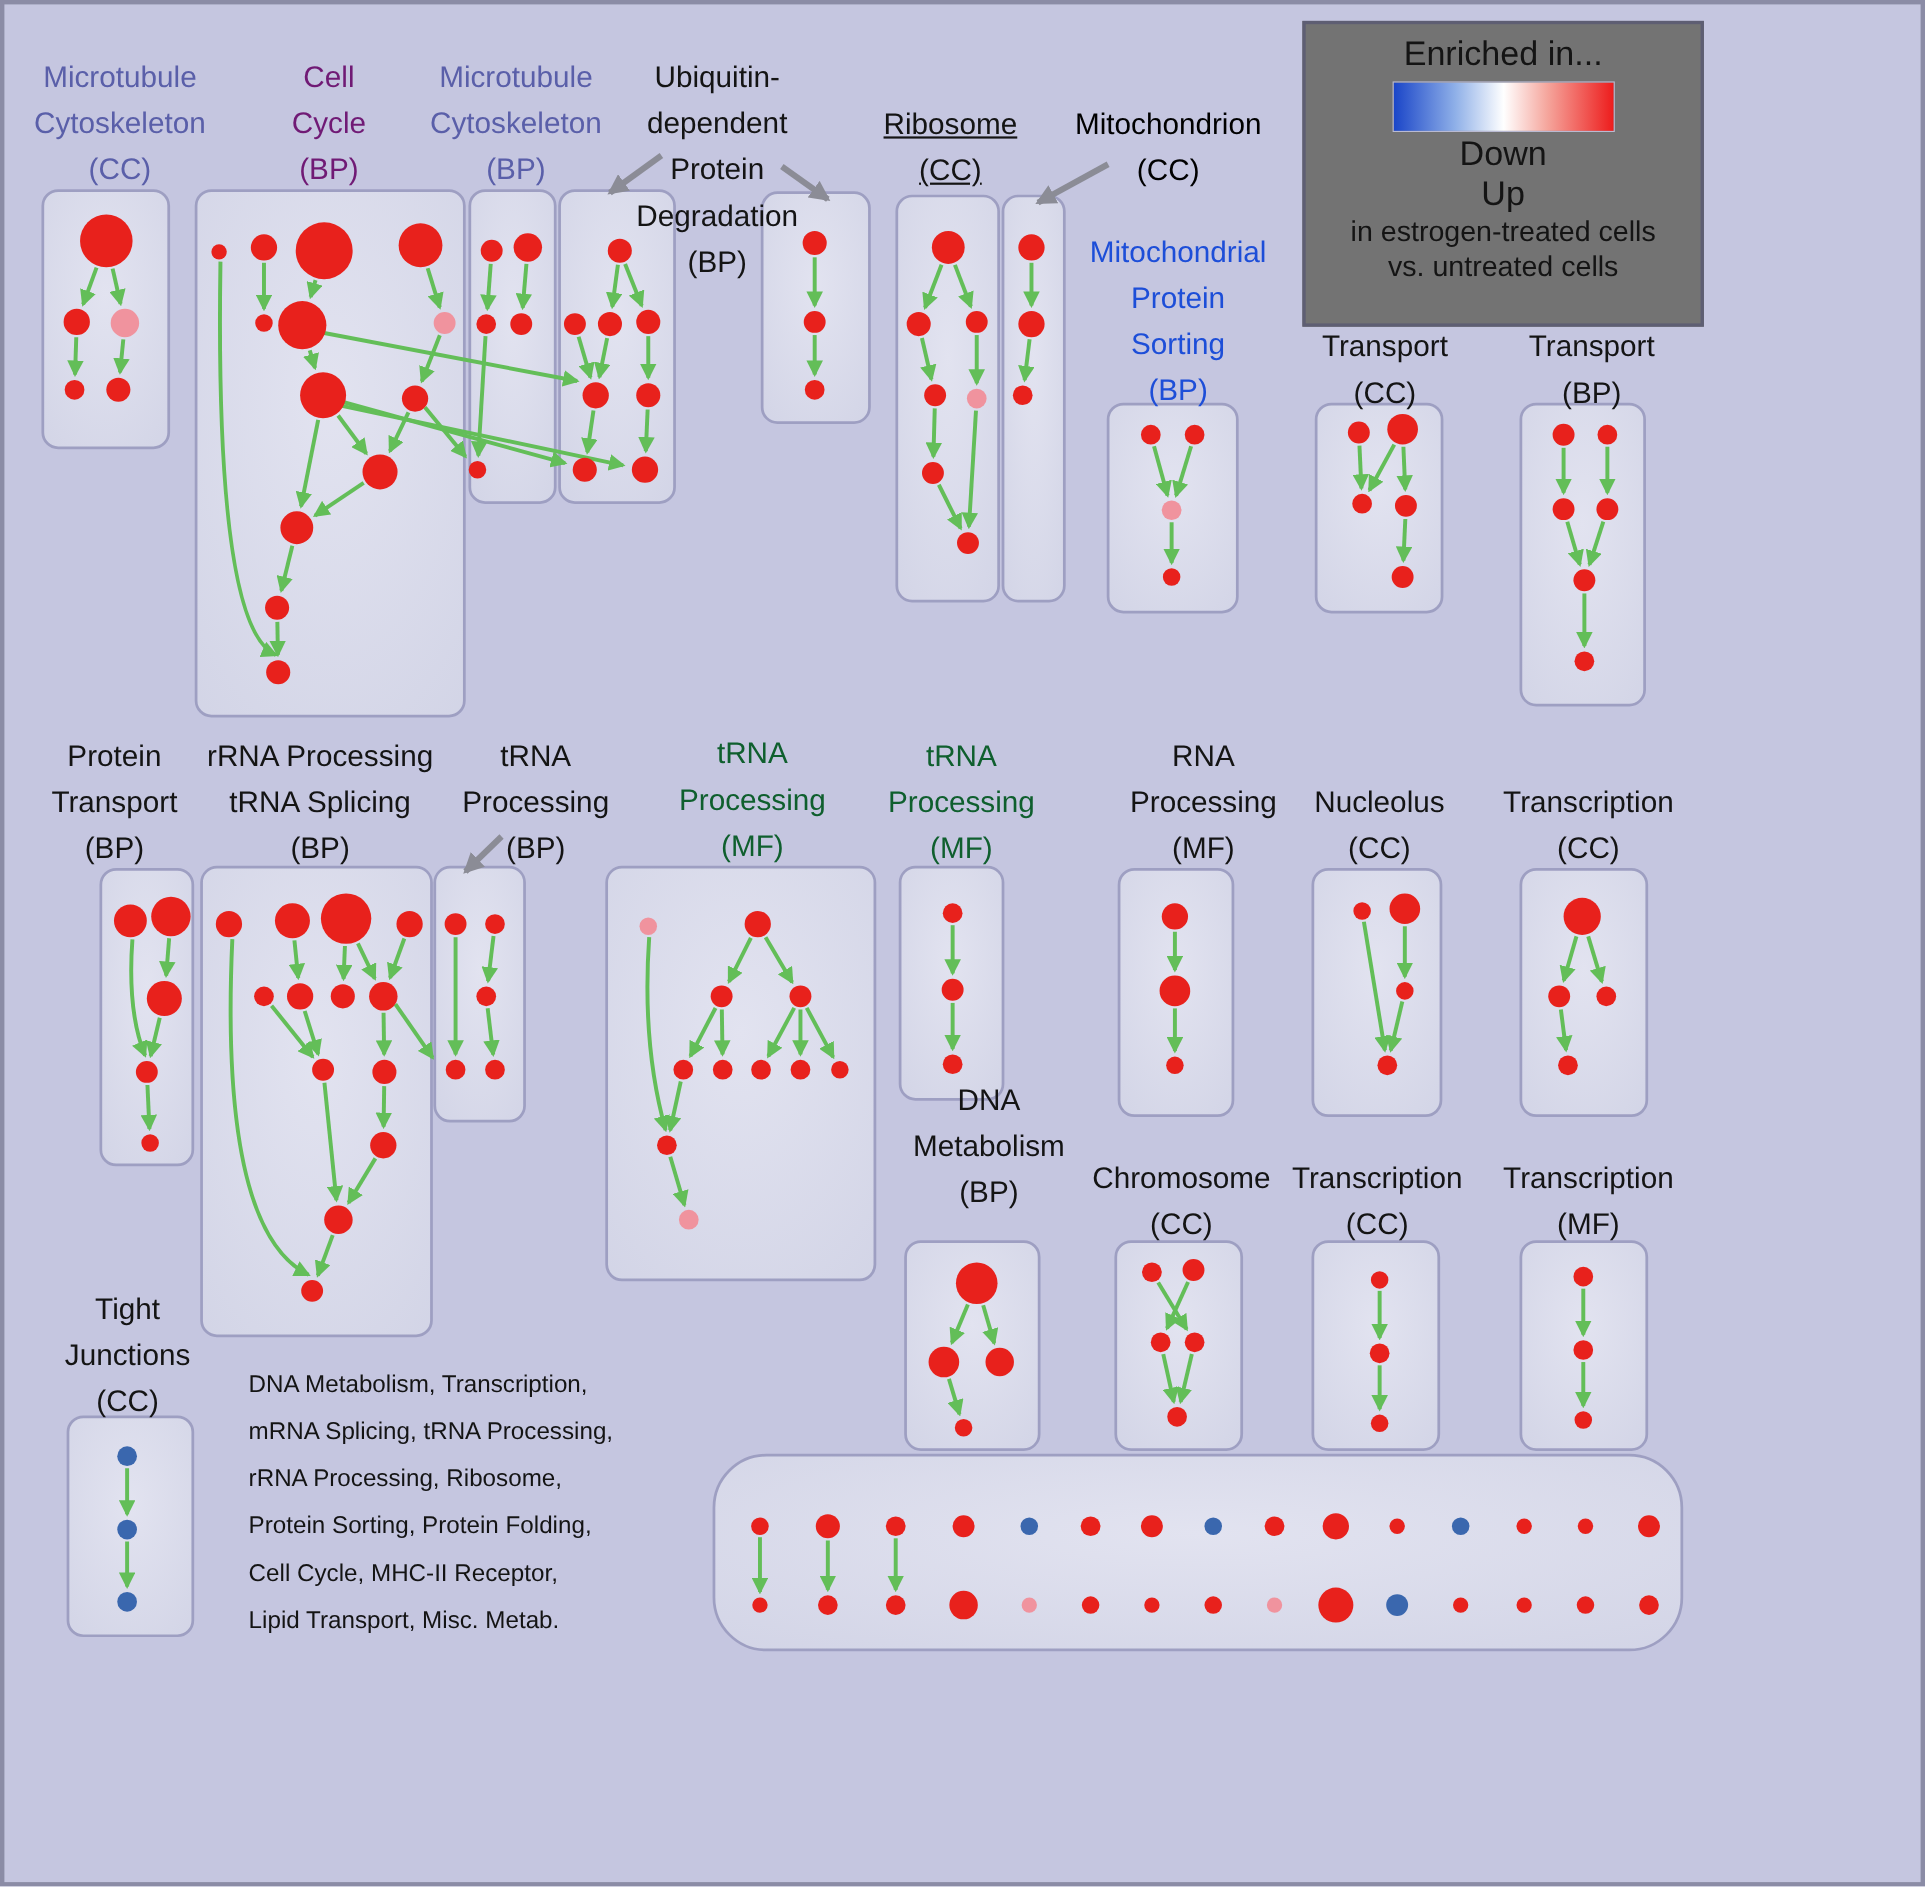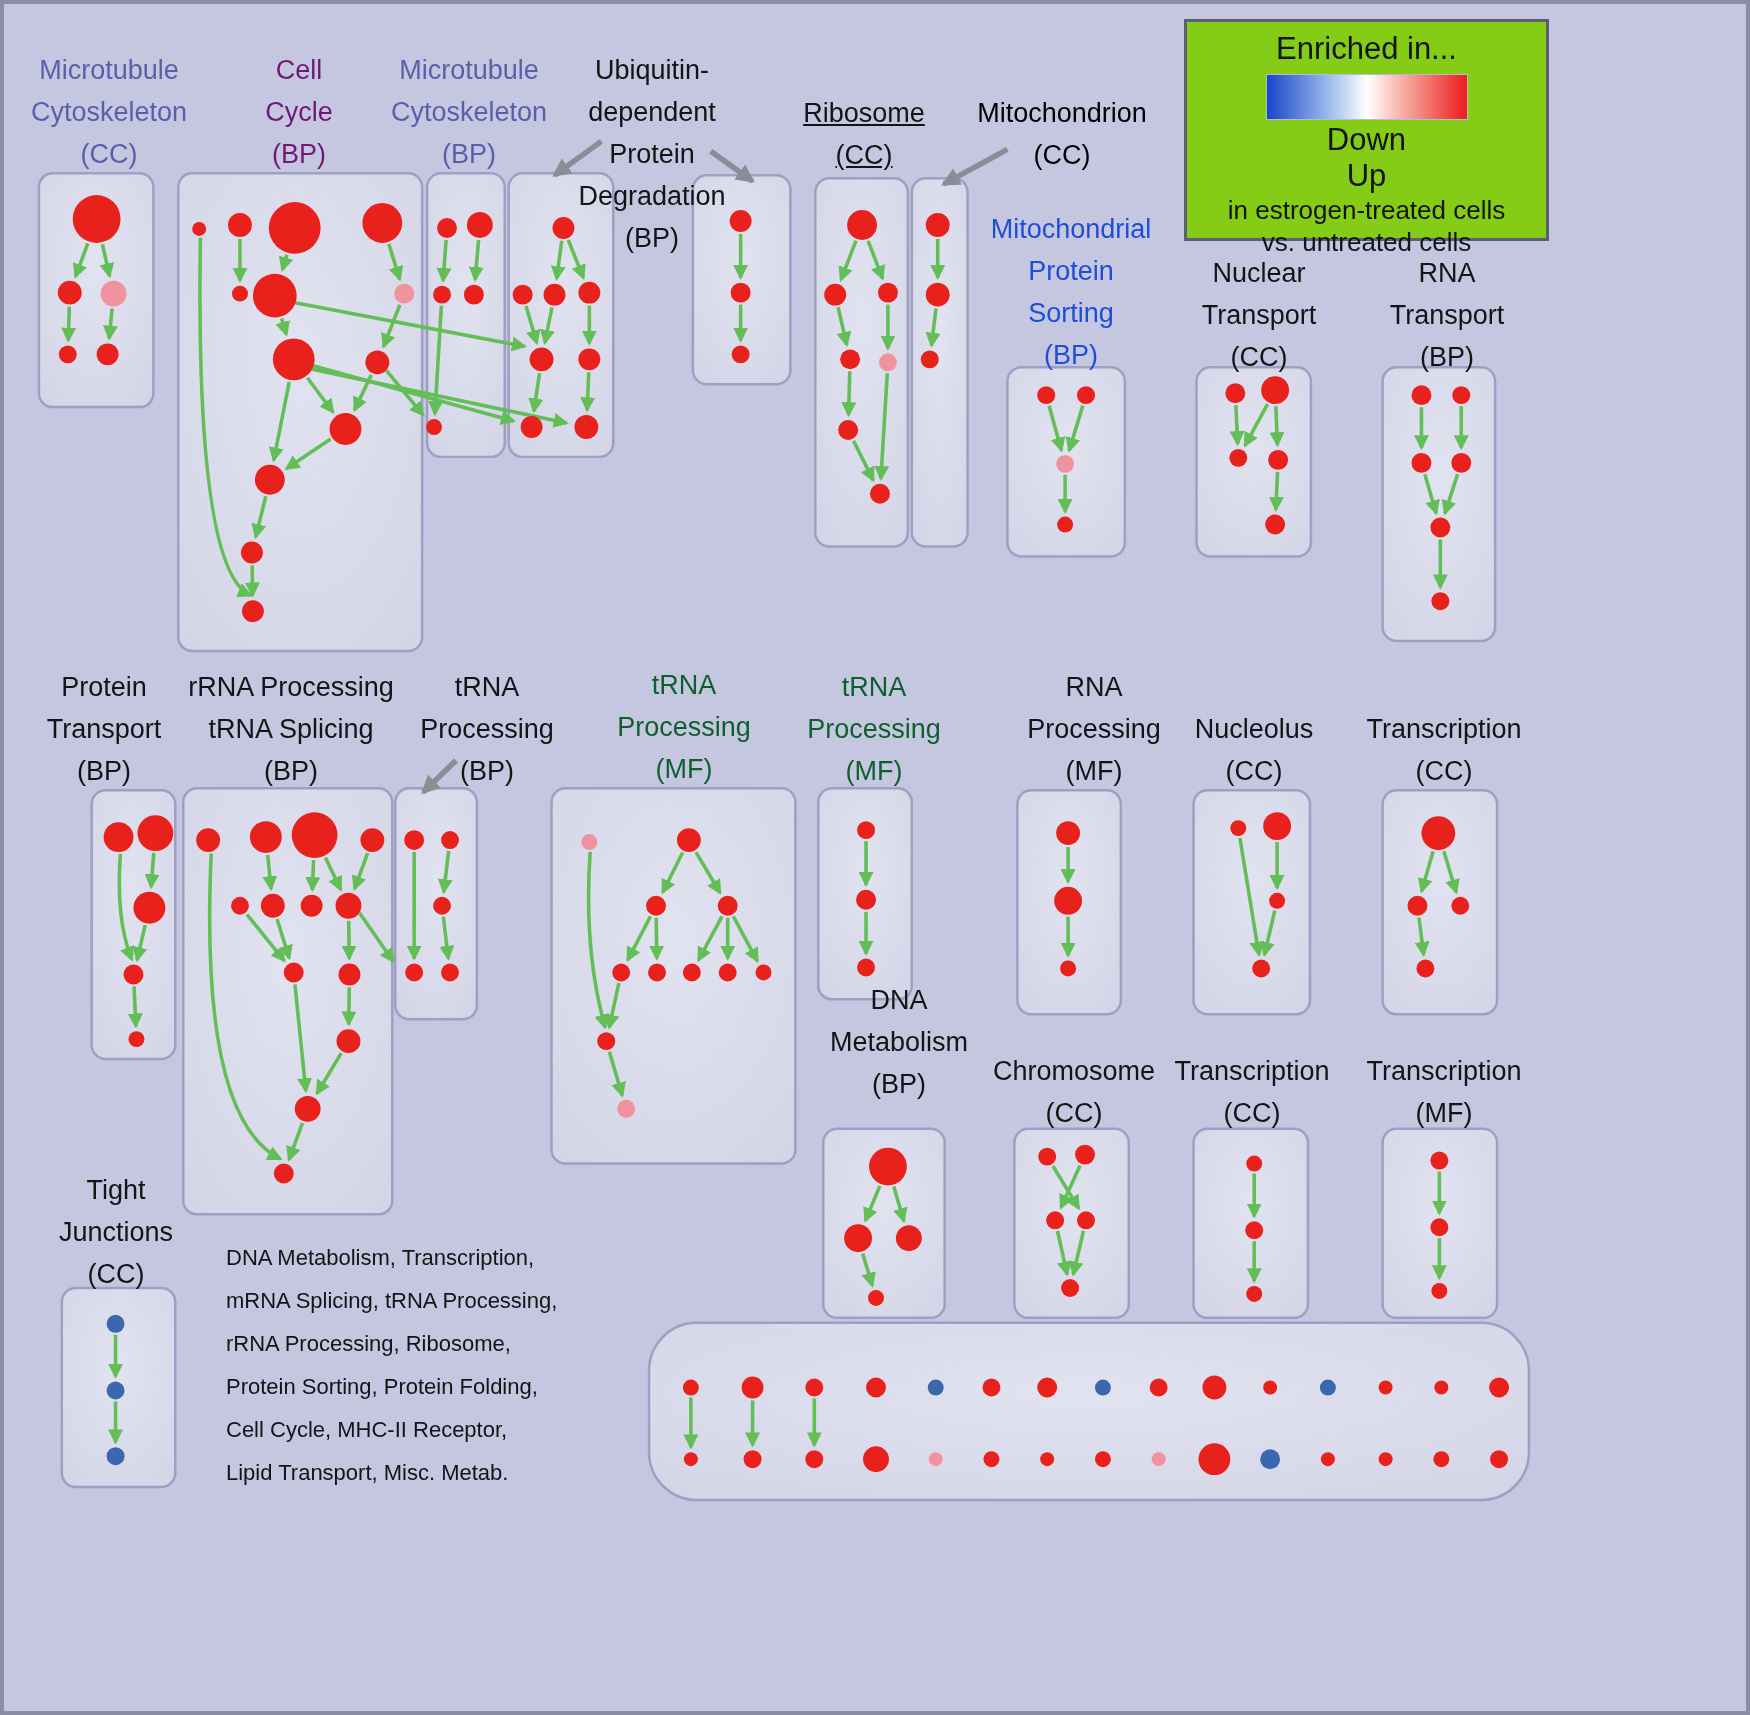--- a/index.html
+++ b/index.html
@@ -19,23 +19,23 @@
     transform:translateX(-50%);
     text-align:center;
     font-size:27px;
     line-height:42px;
     white-space:nowrap;
     color:#141414;
   }
   #legend{
     position:absolute;
     left:1180px;top:15px;
-    width:365px;height:222px;
+    width:365px;height:278px;
     border:3px solid #5e5e73;
-    background:#84cc16;
+    background:#737373;
     box-sizing:border-box;
     text-align:center;
     color:#141414;
   }
   .lg-title{font-size:31px;margin-top:9px;}
   #grad-bar{
     width:200px;height:44px;
     margin:7px auto 2px auto;
     border:1px solid #b9bad2;
   }

